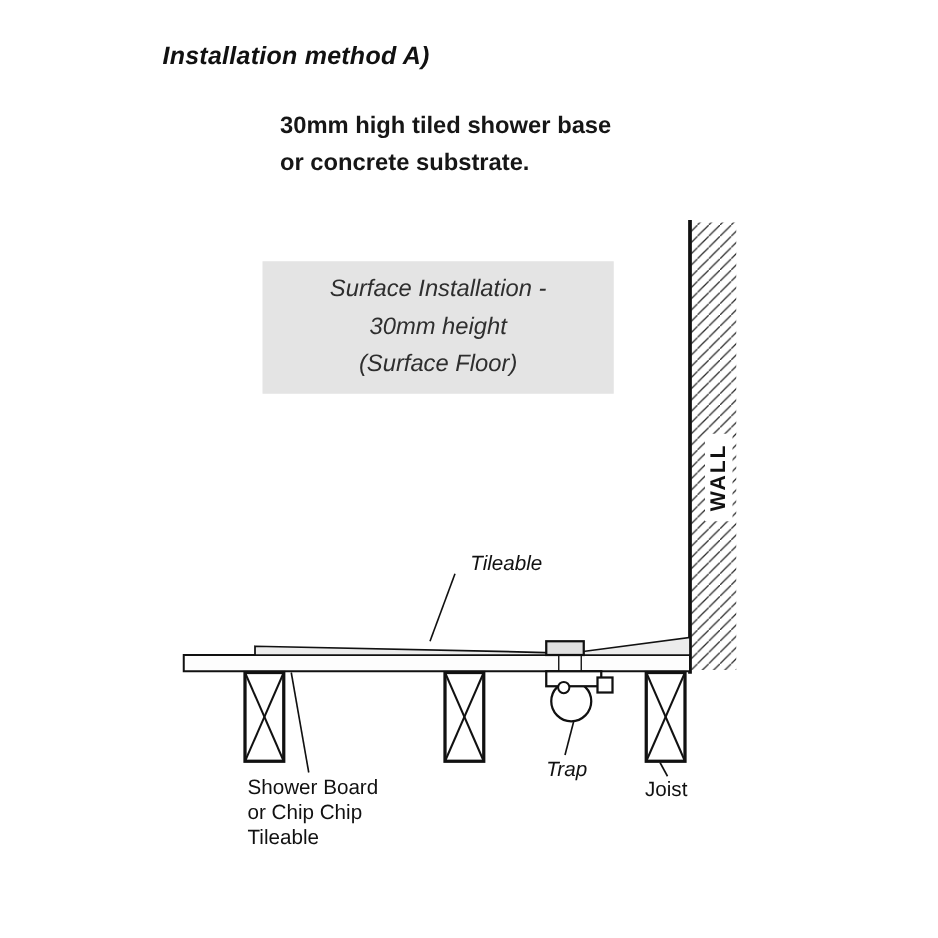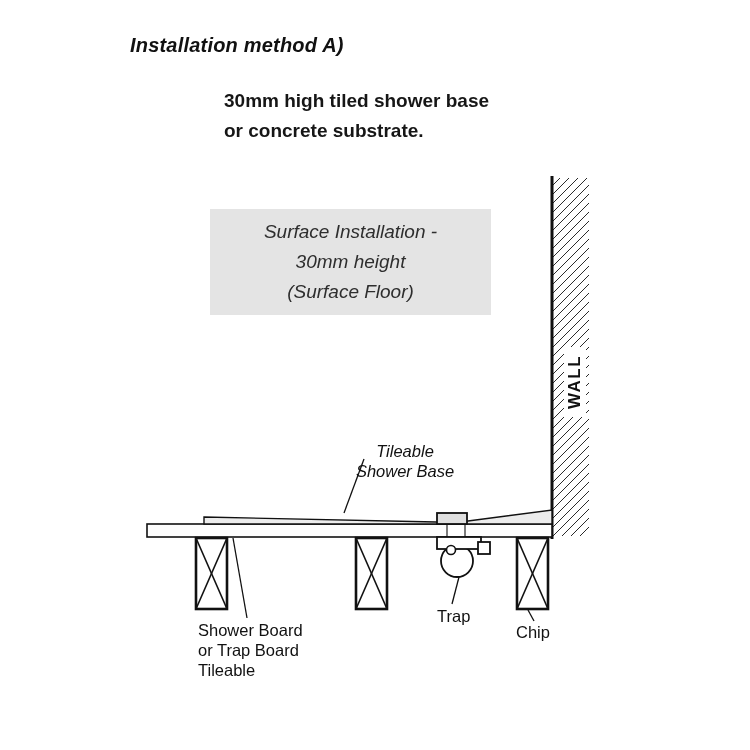--- a/index.html
+++ b/index.html
@@ -29,21 +29,21 @@
     display: flex; flex-direction: column;
     justify-content: center; align-items: center;
     font-style: italic; font-size: 19px; line-height: 30px;
     color: #2e2e2e;
   }
   svg.diagram { position: absolute; left: 0; top: 0; }
 
   .lbl { position: absolute; font-size: 16.5px; color: #111; line-height: 20px; }
   .lbl-base  { left: 338px; top: 441px; width: 134px; text-align: center; font-style: italic; }
   .lbl-floor { left: 198px; top: 620px; }
-  .lbl-trap  { left: 437px; top: 606px; }
+  .lbl-trap  { left: 437px; top: 606px; font-style: italic; }
   .lbl-joist { left: 516px; top: 622px; }
   .lbl-wall {
     left: 540px; top: 371px; width: 70px; height: 22px;
     display: flex; align-items: center; justify-content: center;
     font-weight: bold; font-size: 17px; letter-spacing: 1.5px;
     transform: rotate(-90deg);
     background: #ffffff;
   }
 </style>
 </head>
@@ -102,28 +102,27 @@
     </g>
 
     <line x1="364" y1="459" x2="344" y2="513" stroke="#111" stroke-width="1.3"></line>
     <line x1="233" y1="538" x2="247" y2="618" stroke="#111" stroke-width="1.3"></line>
     <line x1="459" y1="577" x2="452" y2="604" stroke="#111" stroke-width="1.3"></line>
     <line x1="528" y1="610" x2="534" y2="621" stroke="#111" stroke-width="1.3"></line>
   </svg>
 
   <div class="lbl lbl-base">
     <div>Tileable</div>
-    <div>Shower Base</div>
   </div>
 
   <div class="lbl lbl-wall">WALL</div>
 
   <div class="lbl lbl-trap">Trap</div>
 
-  <div class="lbl lbl-joist">Chip</div>
+  <div class="lbl lbl-joist">Joist</div>
 
   <div class="lbl lbl-floor">
     <div>Shower Board</div>
-    <div>or Trap Board</div>
+    <div>or Chip Chip</div>
     <div>Tileable</div>
   </div>
 
 </div>
 
 </body></html>

